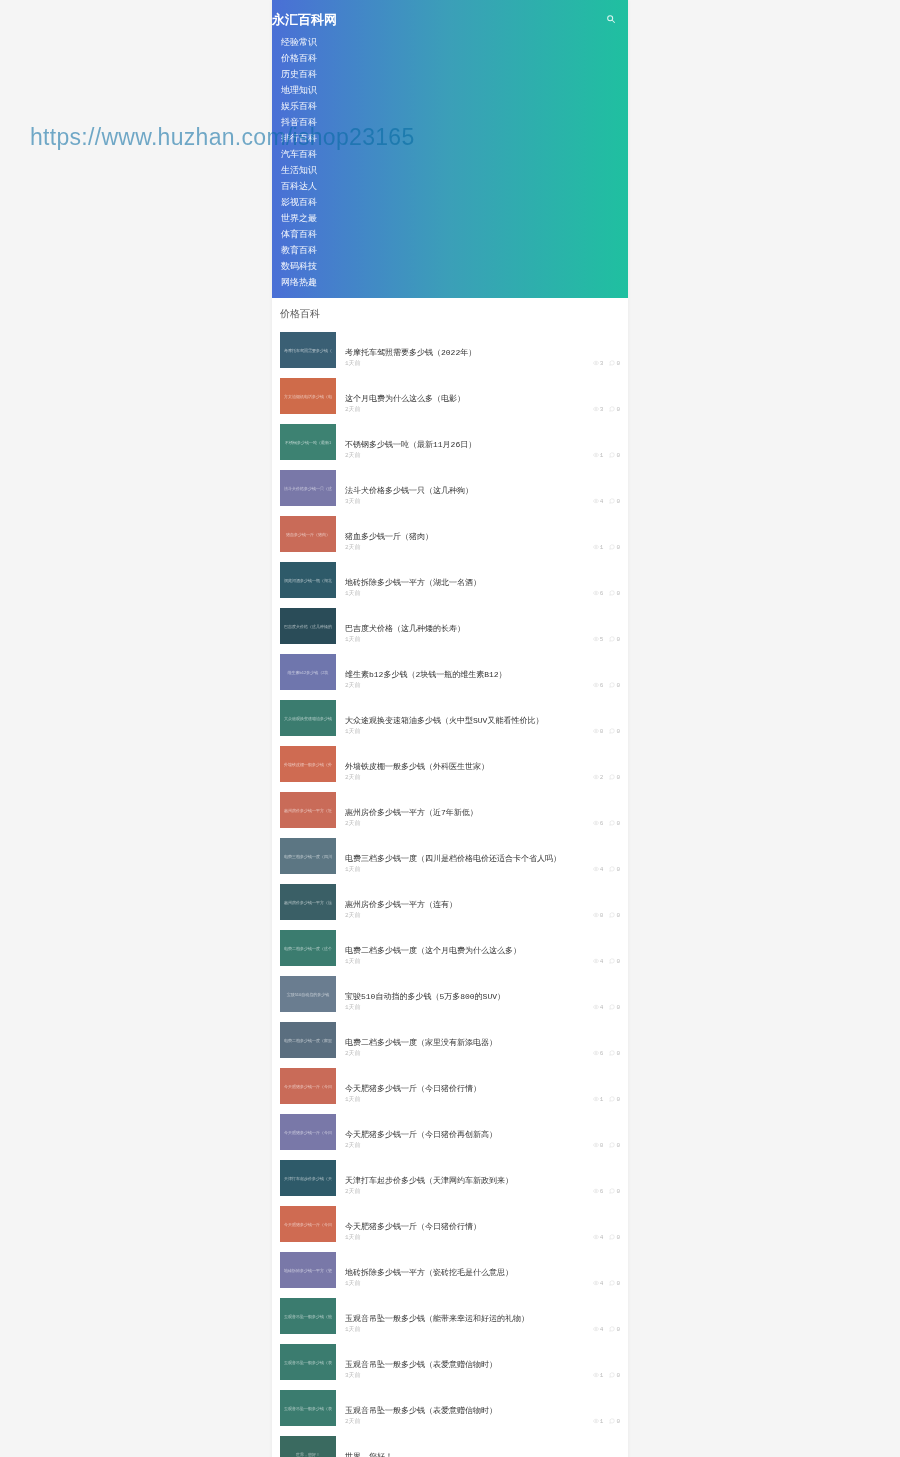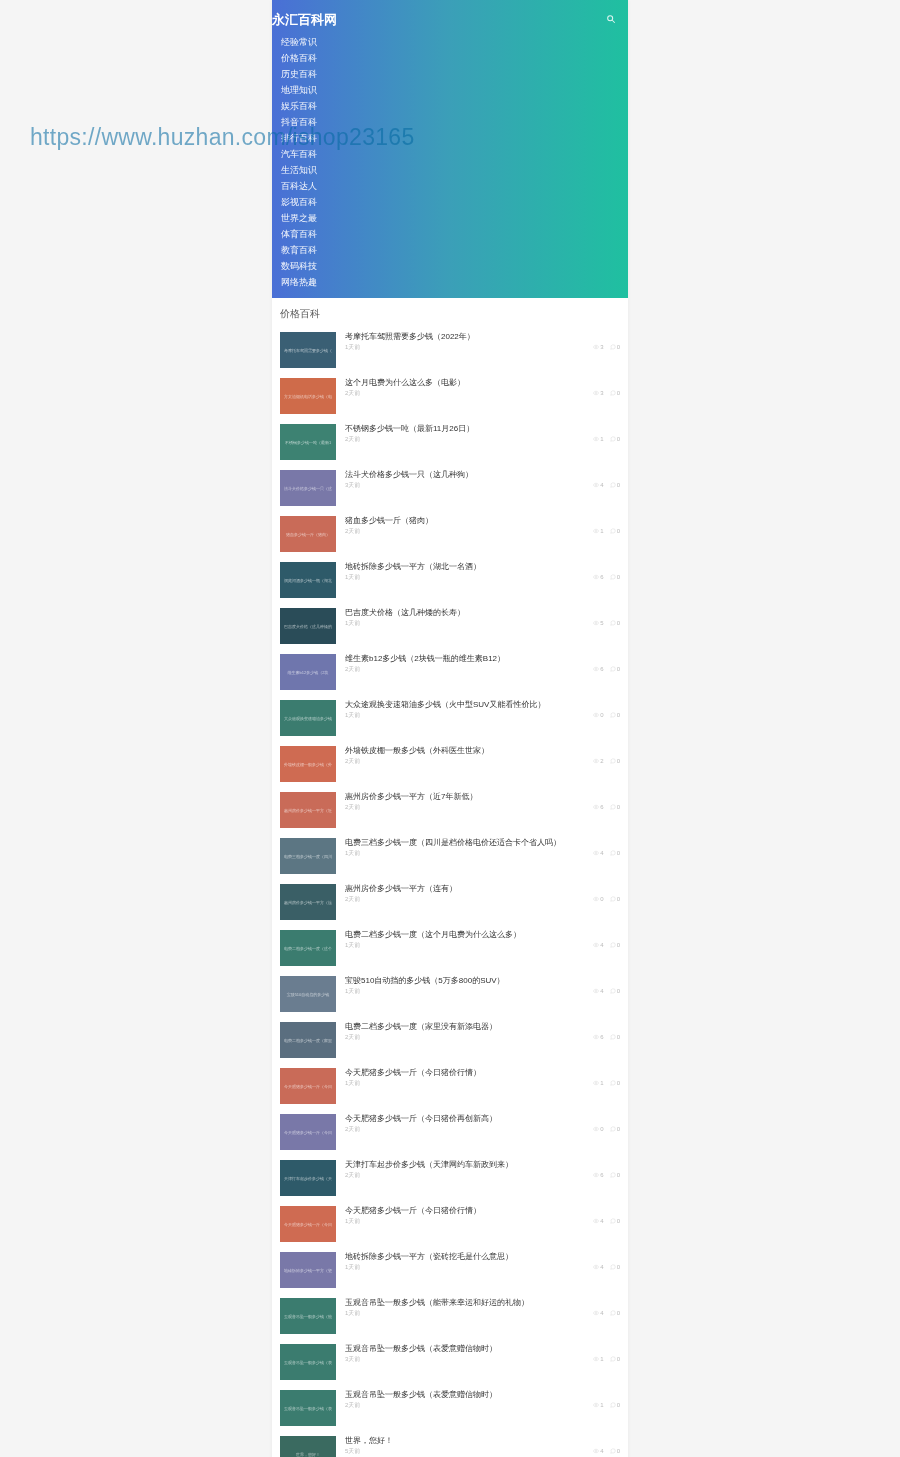--- a/index.html
+++ b/index.html
@@ -78,22 +78,23 @@
       font-size: 4px;
       opacity: 0.6;
       text-align: center;
       width: 90%;
       overflow: hidden;
     }
     .row-body {
       flex: 1;
       display: flex;
       flex-direction: column;
-      justify-content: flex-start;
+      justify-content: flex-end;
       min-width: 0;
+      font-family: Liberation Mono, monospace;
     }
     .row-title {
       font-size: 8px;
       color: #333;
       line-height: 1.35;
       cursor: pointer;
     }
     .row-meta {
       display: flex;
       justify-content: space-between;

